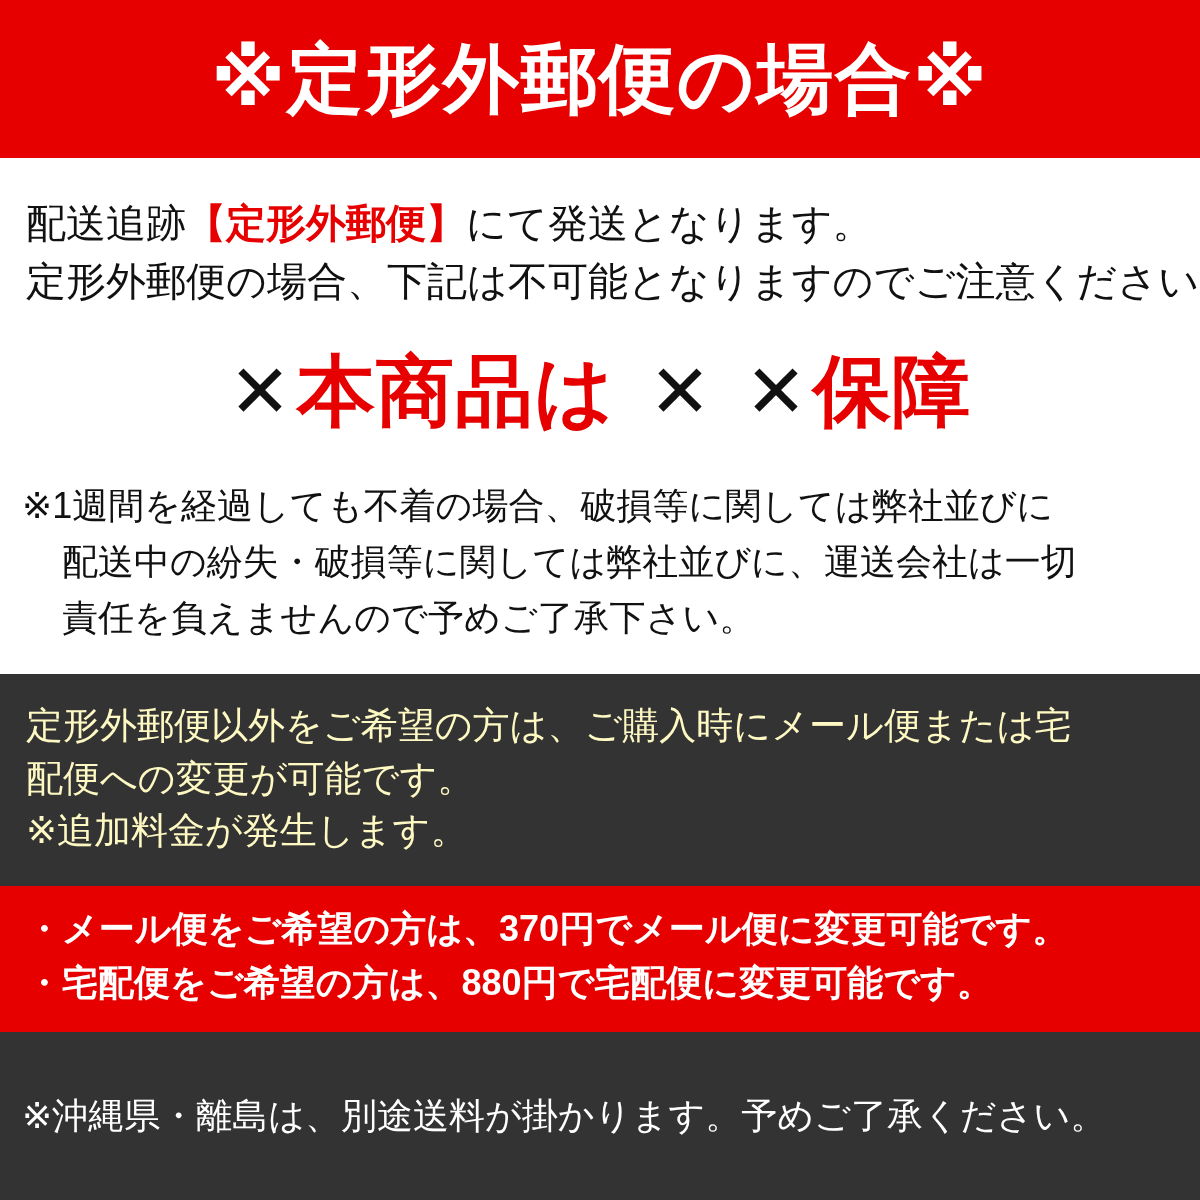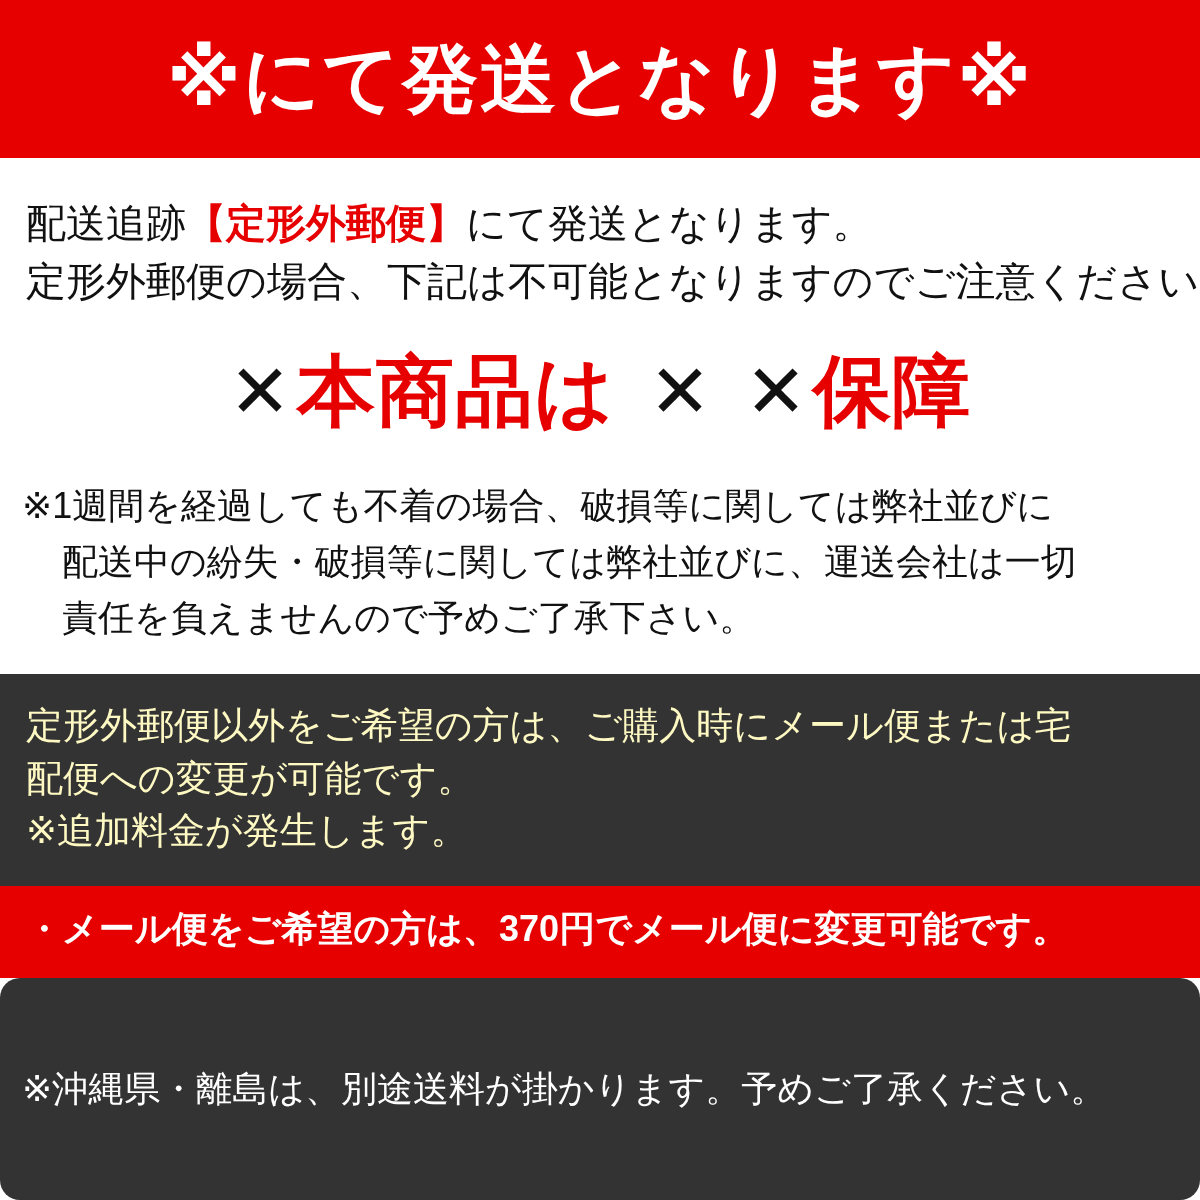--- a/index.html
+++ b/index.html
@@ -130,35 +130,34 @@
   }
 
   
   .footerblock {
     background: #333333;
     color: #ffffff;
     flex: 1 1 auto;
     display: flex;
     align-items: center;
     padding: 0 22px;
-    border-radius: 20px;
   }
   .footer-line {
     font-size: 36px;
     line-height: 1.3;
     white-space: nowrap;
   }
 </style>
 </head>
 <body>
 
 <div class="page">
 
   <div class="banner">
-    <div class="banner-text">※にて発送となります※</div>
+    <div class="banner-text">※定形外郵便の場合※</div>
   </div>
 
   <div class="intro">
     <div class="intro-line"><span>配送追跡</span><span class="hl">【定形外郵便】</span><span>にて発送となります。</span></div>
     <div class="intro-line">定形外郵便の場合、下記は不可能となりますのでご注意ください。</div>
   </div>
 
   <div class="xrow">
     <div class="xitem">
       <span class="xmark">✕</span>
@@ -180,19 +179,20 @@
   </div>
 
   <div class="darkblock">
     <div class="dark-line">定形外郵便以外をご希望の方は、ご購入時にメール便または宅</div>
     <div class="dark-line">配便への変更が可能です。</div>
     <div class="dark-line">※追加料金が発生します。</div>
   </div>
 
   <div class="redblock">
     <div class="red-line"><span>・</span><span>メール便をご希望の方は、370円でメール便に変更可能です。</span></div>
+    <div class="red-line"><span>・</span><span>宅配便をご希望の方は、880円で宅配便に変更可能です。</span></div>
   </div>
 
   <div class="footerblock">
     <div class="footer-line">※沖縄県・離島は、別途送料が掛かります。予めご了承ください。</div>
   </div>
 
 </div>
 
 </body></html>

